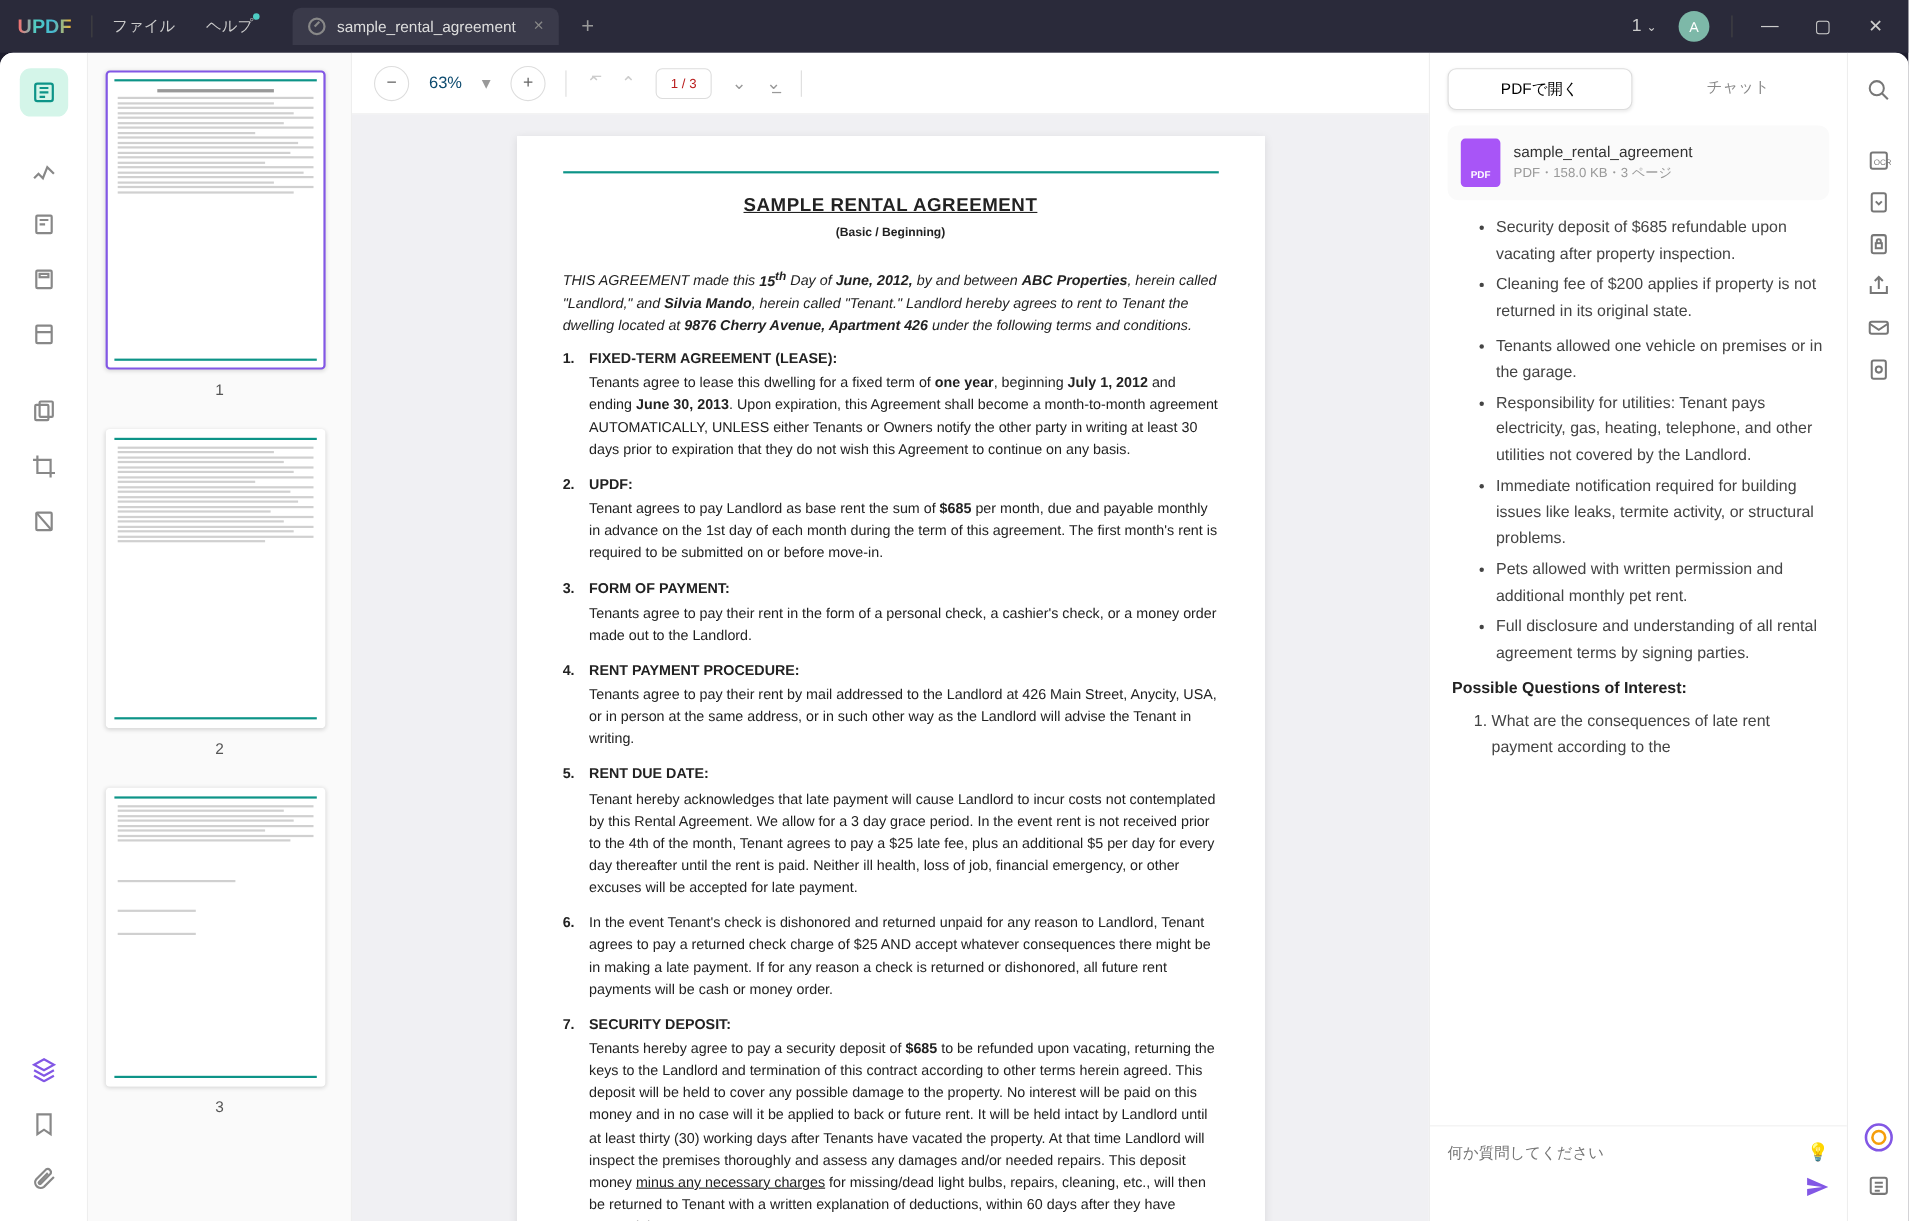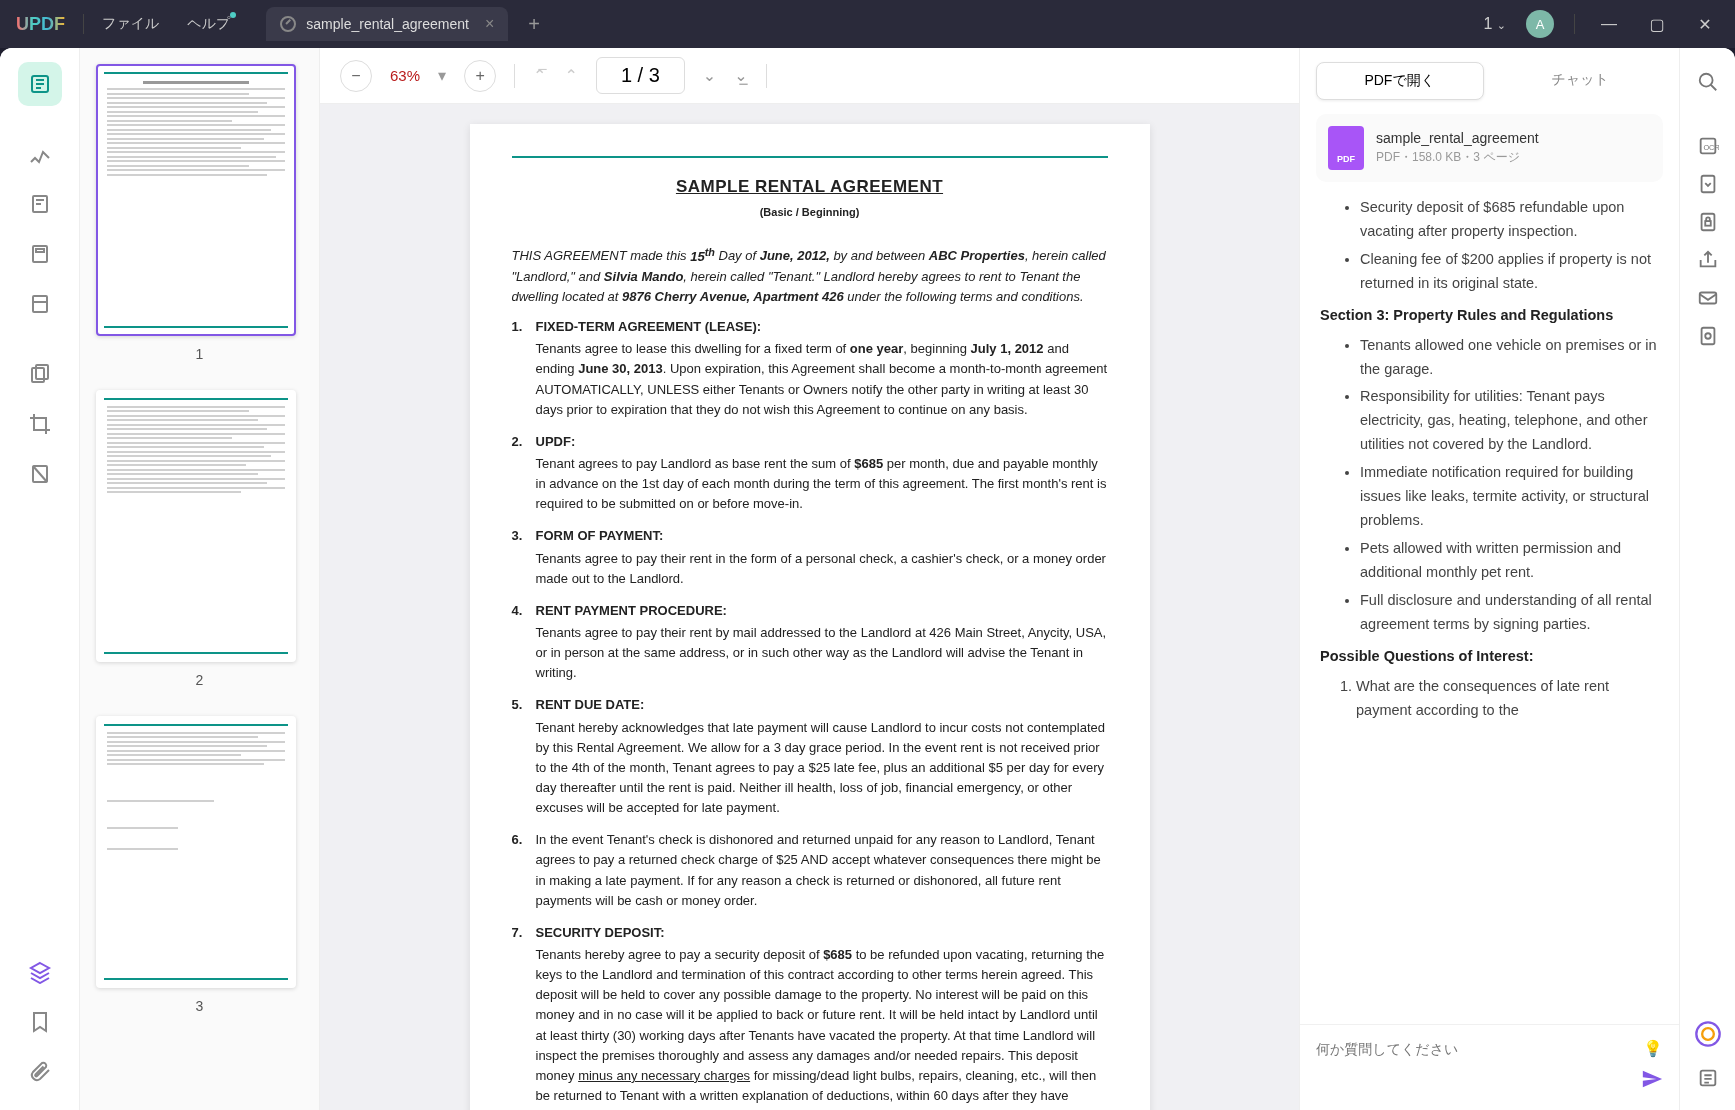--- a/index.html
+++ b/index.html
@@ -32,24 +32,24 @@
 .thumb-page { width: 200px; height: 272px; background: #fff; border: 2px solid transparent; border-radius: 4px; box-shadow: 0 1px 4px rgba(0,0,0,0.15); position: relative; overflow: hidden; padding: 6px; }
 .thumb.active .thumb-page { border-color: #8257e5; }
 .thumb-num { text-align: center; margin-top: 10px; font-size: 14px; color: #555; }
 .thumb-content { border-top: 2px solid #0d9488; border-bottom: 2px solid #0d9488; height: 100%; padding: 3px; }
 .thumb-line { height: 2px; background: #d0d0d0; margin: 2.5px 0; }
 .thumb-title { height: 3px; background: #999; width: 60%; margin: 4px auto; }
 
 .doc-area { flex: 1; display: flex; flex-direction: column; background: #f0f0f3; }
 .doc-toolbar { height: 56px; background: #fff; border-bottom: 1px solid #eee; display: flex; align-items: center; padding: 0 20px; gap: 18px; }
 .tb-btn { width: 32px; height: 32px; border-radius: 50%; border: 1px solid #ddd; display: flex; align-items: center; justify-content: center; cursor: pointer; color: #666; }
-.tb-zoom { font-size: 15px; color: #b91c1c; }
+.tb-zoom { font-size: 15px; color: #0c4a6e; }
 .tb-sep { width: 1px; height: 24px; background: #ddd; }
 .tb-caret { color: #999; cursor: pointer; }
-.page-input { border: 1px solid #ddd; border-radius: 6px; padding: 6px 24px; font-size: 20px; color: #000000; }
+.page-input { border: 1px solid #ddd; border-radius: 6px; padding: 6px 13px; font-size: 12px; color: #b91c1c; }
 
 .doc-scroll { flex: 1; overflow-y: auto; padding: 20px 40px; }
 .doc-page { background: #fff; width: 680px; margin: 0 auto 28px; padding: 32px 42px; box-shadow: 0 2px 8px rgba(0,0,0,0.1); font-family: "Times New Roman", serif; color: #222; font-size: 13px; line-height: 1.55; }
 .doc-rule { border-top: 2.5px solid #0d9488; margin-bottom: 16px; }
 .doc-title { text-align: center; font-weight: bold; font-size: 17px; text-decoration: underline; letter-spacing: 0.5px; }
 .doc-subtitle { text-align: center; font-weight: bold; font-size: 11px; margin-top: 4px; margin-bottom: 22px; }
 .doc-p { margin-bottom: 10px; font-style: italic; }
 .doc-ol { padding-left: 24px; }
 .doc-li { margin-bottom: 12px; }
 .doc-li-head { font-weight: bold; }
@@ -333,21 +333,20 @@
         <div>
           <div class="ai-file-name">sample_rental_agreement</div>
           <div class="ai-file-meta">PDF・158.0 KB・3 ページ</div>
         </div>
       </div>
       <div class="ai-content">
         <ul id="ai-top-bullets">
             <li>Security deposit of $685 refundable upon vacating after property inspection.</li>
             <li>Cleaning fee of $200 applies if property is not returned in its original state.</li>
           </ul>
-        <div class="ai-section">Section 3: Property Rules and Regulations</div>
         <ul id="ai-s3-bullets">
             <li>Tenants allowed one vehicle on premises or in the garage.</li>
             <li>Responsibility for utilities: Tenant pays electricity, gas, heating, telephone, and other utilities not covered by the Landlord.</li>
             <li>Immediate notification required for building issues like leaks, termite activity, or structural problems.</li>
             <li>Pets allowed with written permission and additional monthly pet rent.</li>
             <li>Full disclosure and understanding of all rental agreement terms by signing parties.</li>
           </ul>
         <div class="ai-section">Possible Questions of Interest:</div>
         <ol id="ai-questions">
             <li>What are the consequences of late rent payment according to the</li>

